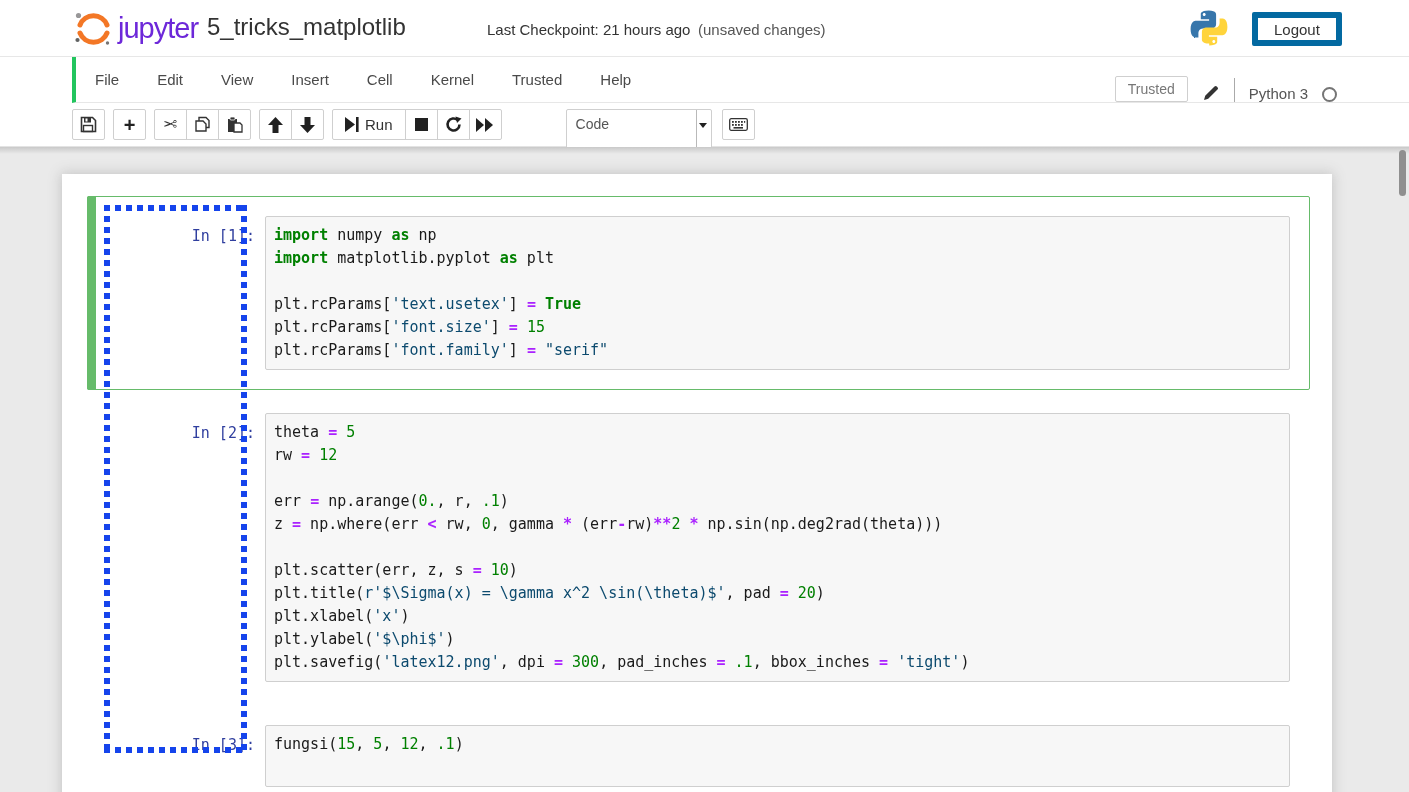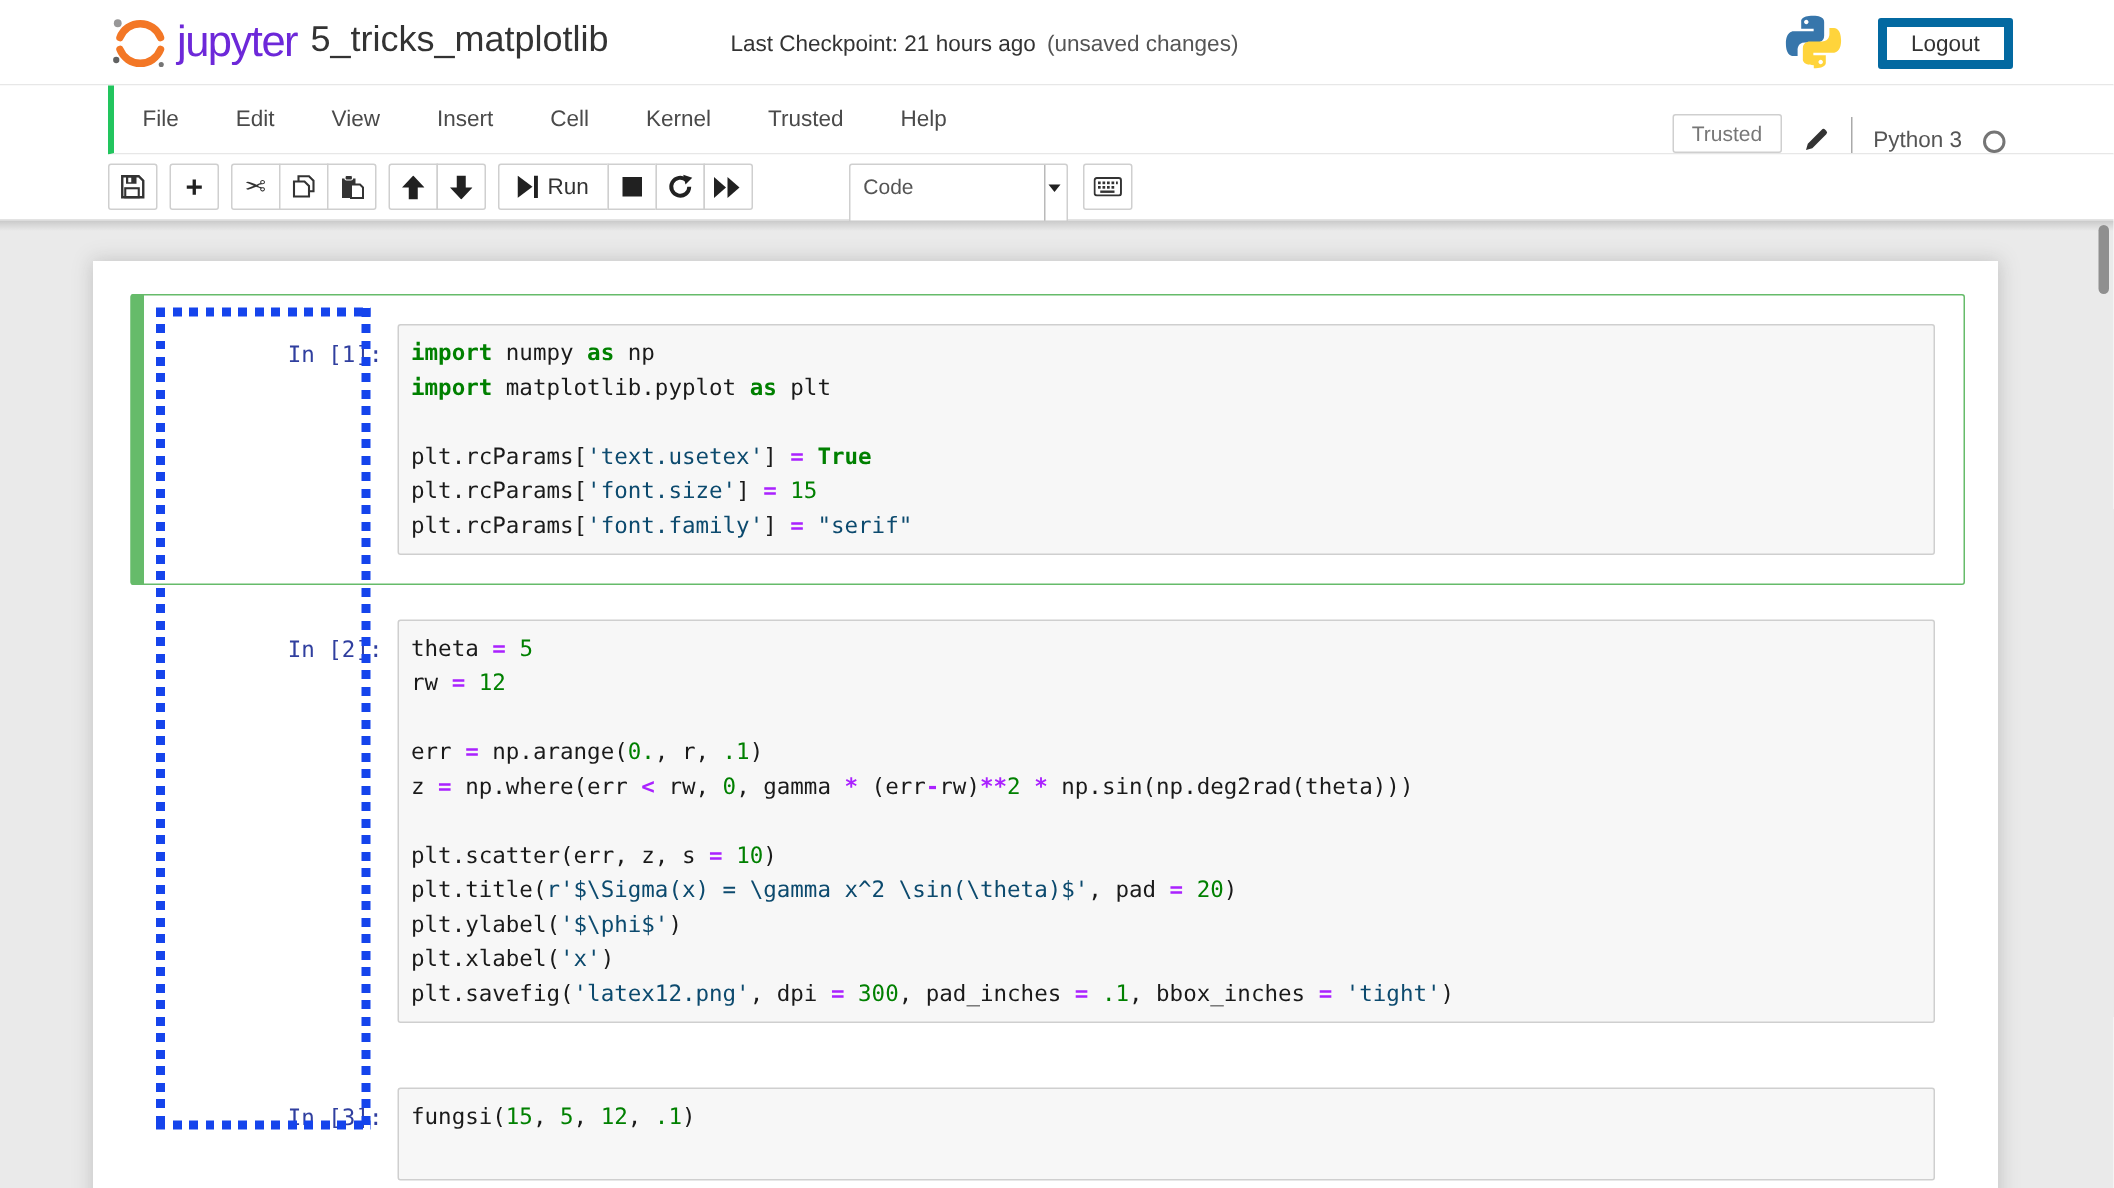--- a/index.html
+++ b/index.html
@@ -265,22 +265,22 @@
           <div class="prompt">In [2]:</div>
           <div class="input-area">
             <div class="codeline"><span class="tok-pl">theta </span><span class="tok-op">=</span><span class="tok-pl"> </span><span class="tok-num">5</span></div>
             <div class="codeline"><span class="tok-pl">rw </span><span class="tok-op">=</span><span class="tok-pl"> </span><span class="tok-num">12</span></div>
             <div class="codeline">&nbsp;</div>
             <div class="codeline"><span class="tok-pl">err </span><span class="tok-op">=</span><span class="tok-pl"> np.arange(</span><span class="tok-num">0.</span><span class="tok-pl">, r, </span><span class="tok-num">.1</span><span class="tok-pl">)</span></div>
             <div class="codeline"><span class="tok-pl">z </span><span class="tok-op">=</span><span class="tok-pl"> np.where(err </span><span class="tok-op">&lt;</span><span class="tok-pl"> rw, </span><span class="tok-num">0</span><span class="tok-pl">, gamma </span><span class="tok-op">*</span><span class="tok-pl"> (err</span><span class="tok-op">-</span><span class="tok-pl">rw)</span><span class="tok-op">**</span><span class="tok-num">2</span><span class="tok-pl"> </span><span class="tok-op">*</span><span class="tok-pl"> np.sin(np.deg2rad(theta)))</span></div>
             <div class="codeline">&nbsp;</div>
             <div class="codeline"><span class="tok-pl">plt.scatter(err, z, s </span><span class="tok-op">=</span><span class="tok-pl"> </span><span class="tok-num">10</span><span class="tok-pl">)</span></div>
             <div class="codeline"><span class="tok-pl">plt.title(</span><span class="tok-str">r'$\Sigma(x) = \gamma x^2 \sin(\theta)$'</span><span class="tok-pl">, pad </span><span class="tok-op">=</span><span class="tok-pl"> </span><span class="tok-num">20</span><span class="tok-pl">)</span></div>
+            <div class="codeline"><span class="tok-pl">plt.xlabel(</span><span class="tok-str">'x'</span><span class="tok-pl">)</span></div>
             <div class="codeline"><span class="tok-pl">plt.ylabel(</span><span class="tok-str">'$\phi$'</span><span class="tok-pl">)</span></div>
-            <div class="codeline"><span class="tok-pl">plt.xlabel(</span><span class="tok-str">'x'</span><span class="tok-pl">)</span></div>
             <div class="codeline"><span class="tok-pl">plt.savefig(</span><span class="tok-str">'latex12.png'</span><span class="tok-pl">, dpi </span><span class="tok-op">=</span><span class="tok-pl"> </span><span class="tok-num">300</span><span class="tok-pl">, pad_inches </span><span class="tok-op">=</span><span class="tok-pl"> </span><span class="tok-num">.1</span><span class="tok-pl">, bbox_inches </span><span class="tok-op">=</span><span class="tok-pl"> </span><span class="tok-str">'tight'</span><span class="tok-pl">)</span></div>
           </div>
         </div>
         <div class="cell">
           <div class="prompt">In [3]:</div>
           <div class="input-area">
             <div class="codeline"><span class="tok-pl">fungsi(</span><span class="tok-num">15</span><span class="tok-pl">, </span><span class="tok-num">5</span><span class="tok-pl">, </span><span class="tok-num">12</span><span class="tok-pl">, </span><span class="tok-num">.1</span><span class="tok-pl">)</span></div>
             <div class="codeline">&nbsp;</div>
           </div>
         </div>

